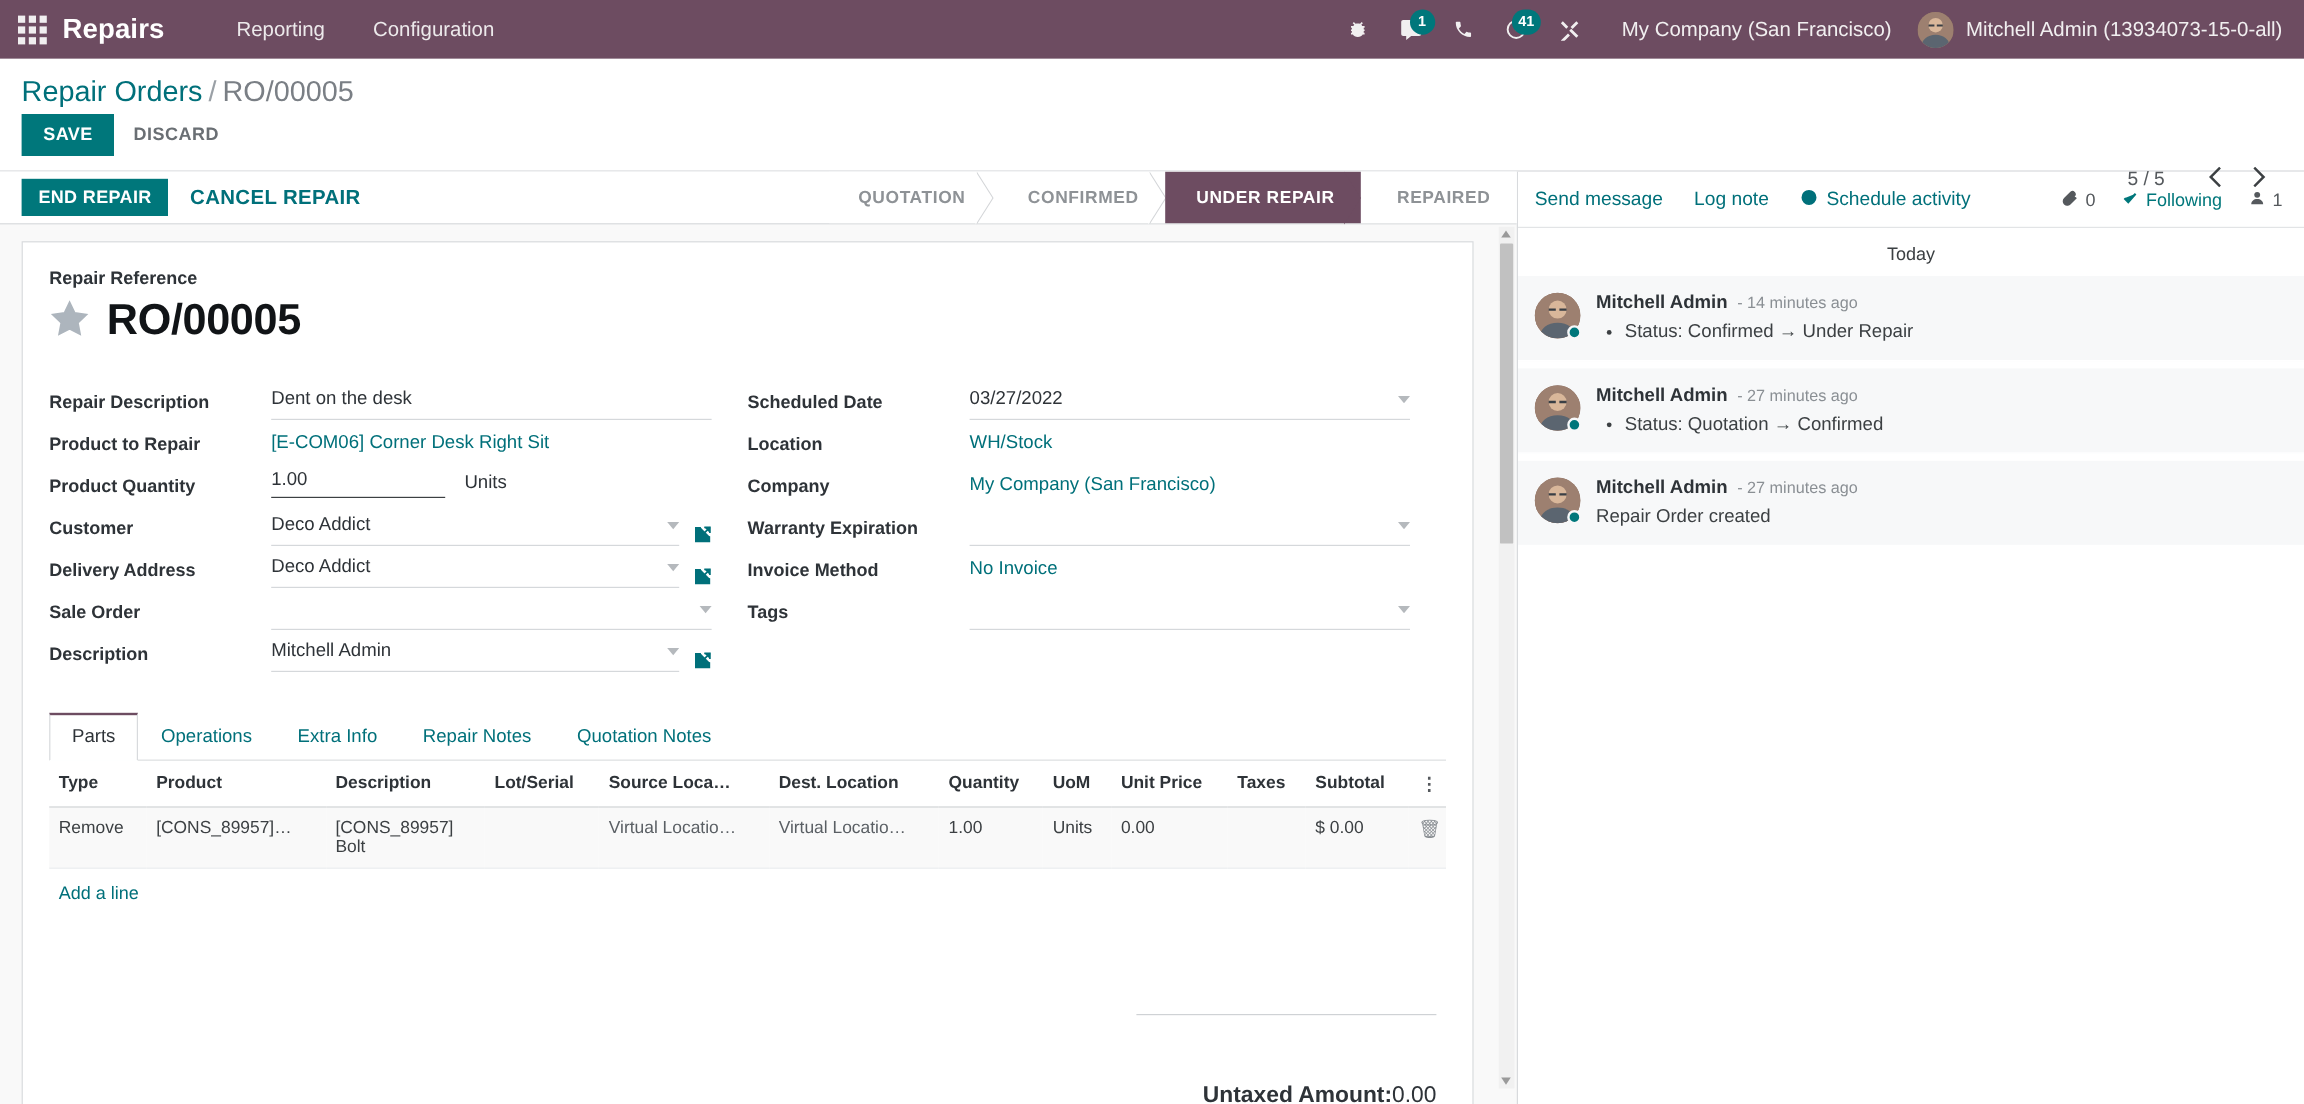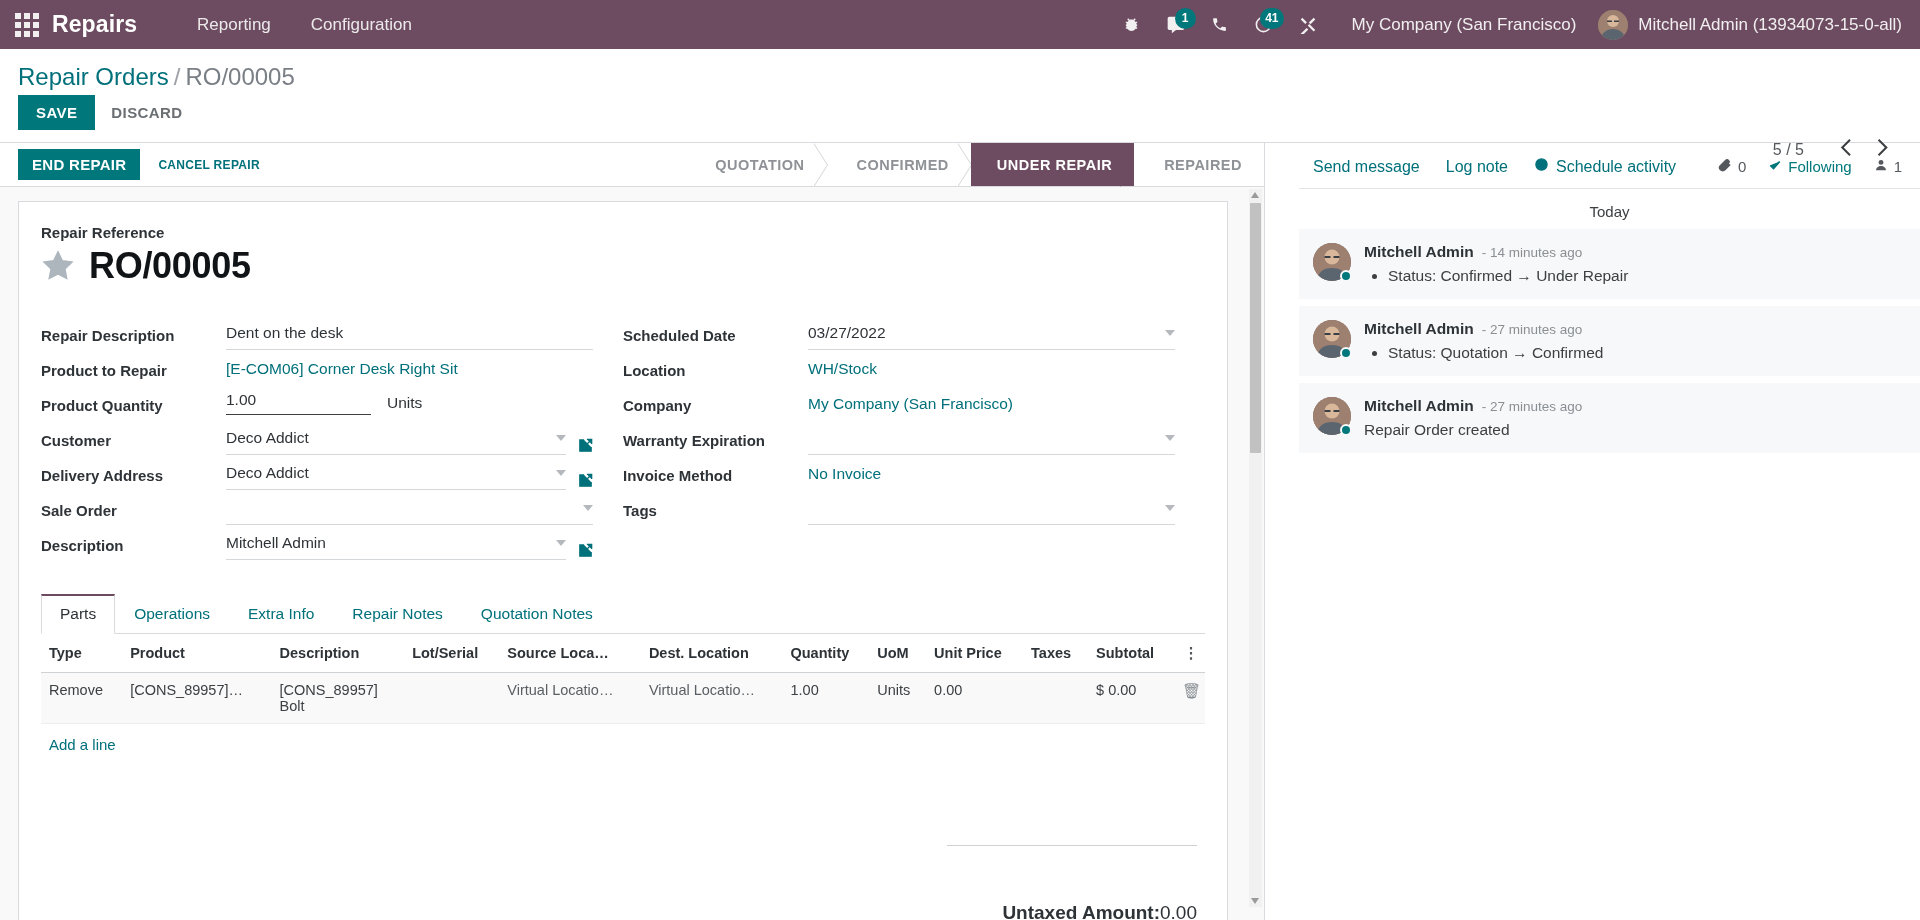--- a/index.html
+++ b/index.html
@@ -94,42 +94,42 @@
   .pager {
     position: absolute; right: 0; top: 2px;
     display: flex; align-items: center; color: #55595d; font-size: 16px; margin-top: 40px;
   }
   .pager-count { margin-right: 24px; }
   .pager-btn {
     padding: 2px 12px; cursor: pointer; color: #3c4043; font-size: 17px;
   }
 
   
-  .main { display: flex; height: calc(920px - 49px - 93px); gap: 34px; }
+  .main { display: flex; height: calc(920px - 49px - 93px); }
   .form-pane {
     flex: 0 0 1265px; background: #f9f9f9;
     position: relative; overflow: hidden; border-right: 1px solid #d8dadd;
   }
   .chatter-pane { flex: 1; background: #fff; overflow: hidden; }
 
   
   .statusbar {
     background: #fff; border-bottom: 1px solid #d8dadd;
     display: flex; align-items: stretch; height: 44px;
     padding-left: 18px; position: relative;
   }
   .sb-left { display: flex; align-items: center; }
   .btn-end {
     background: #00777b; color: #fff; border: none;
     font-size: 15px; font-weight: bold; letter-spacing: .3px;
     padding: 7px 14px; cursor: pointer; margin-right: 4px;
   }
   .btn-cancel {
     background: transparent; border: none; color: #00707a;
-    font-size: 12px; font-weight: bold; letter-spacing: .3px;
+    font-size: 17px; font-weight: bold; letter-spacing: .3px;
     padding: 7px 14px; cursor: pointer;
   }
   .stages { margin-left: auto; display: flex; align-items: stretch; padding-right: 0; }
   .stage {
     position: relative; display: flex; align-items: center;
     padding: 0 22px 0 30px; font-size: 14.5px; font-weight: bold;
     letter-spacing: .5px; color: #8e9296; cursor: pointer; background: #fff;
   }
   .stage:first-child { padding-left: 24px; }
   .stage::after {

